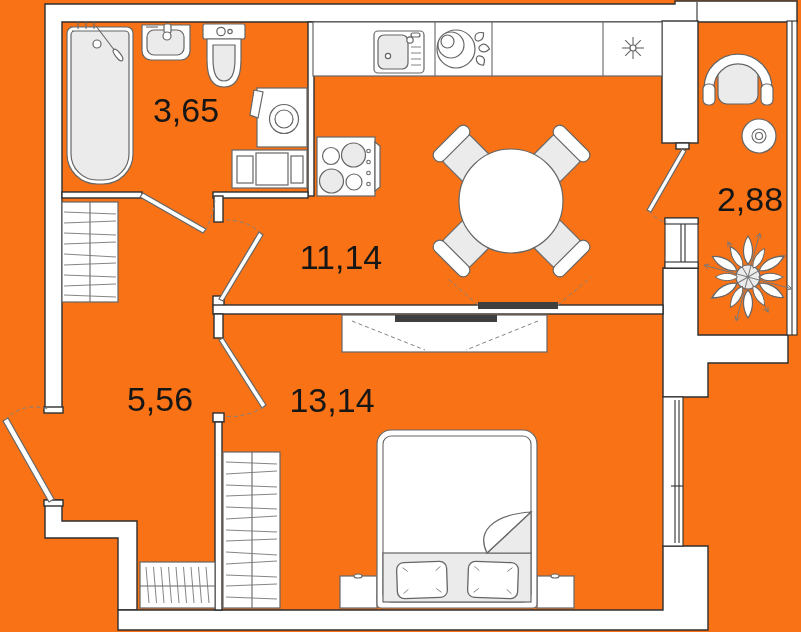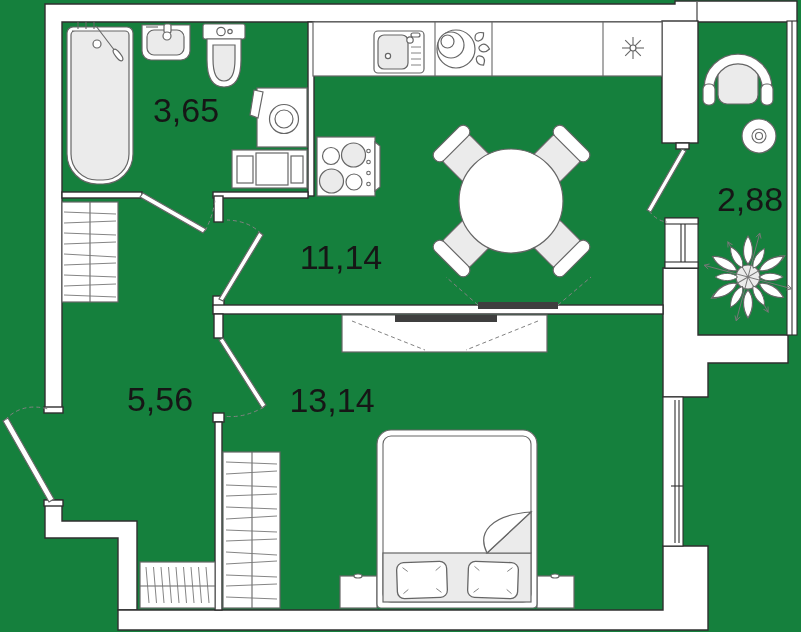--- a/index.html
+++ b/index.html
@@ -1,16 +1,16 @@
 <!DOCTYPE html>
 <html><head>
 <meta charset="utf-8">
 <style>
   html,body{margin:0;padding:0;background:#ffffff;}
-  .plan-wrap{position:relative;width:801px;height:632px;background:#15803d;overflow:hidden;}
+  .plan-wrap{position:relative;width:801px;height:632px;background:#f97316;overflow:hidden;}
   svg{position:absolute;left:0;top:0;}
   .wall{fill:#ffffff;stroke:#2f2f2f;stroke-width:1.4;}
   .glaz{fill:#ffffff;stroke:#2f2f2f;stroke-width:1.1;}
   .furn{fill:#ffffff;stroke:#666666;stroke-width:1.2;}
   .shade{fill:#ebebeb;stroke:#666666;stroke-width:1.2;}
   .ln{stroke:#666666;stroke-width:1.1;fill:none;}
   .thin{stroke:#777777;stroke-width:0.9;fill:none;}
   .dash{stroke:#828282;stroke-width:1;fill:none;stroke-dasharray:4 3;}
   .tv{fill:#3f3f3f;stroke:none;}
   .lbl{font-family:"Liberation Sans",sans-serif;font-size:34px;fill:#161616;text-anchor:middle;}

